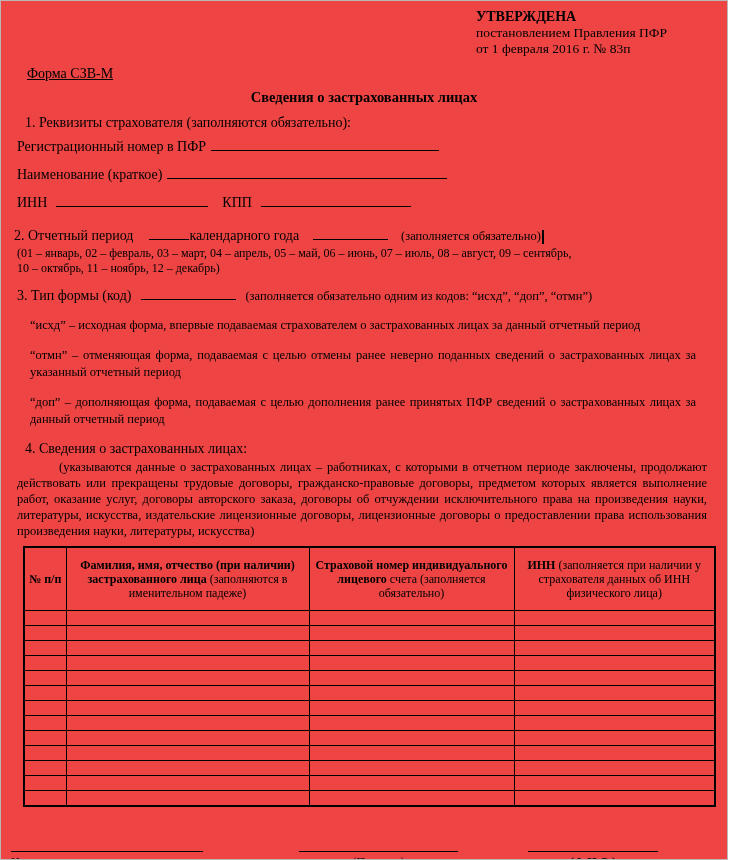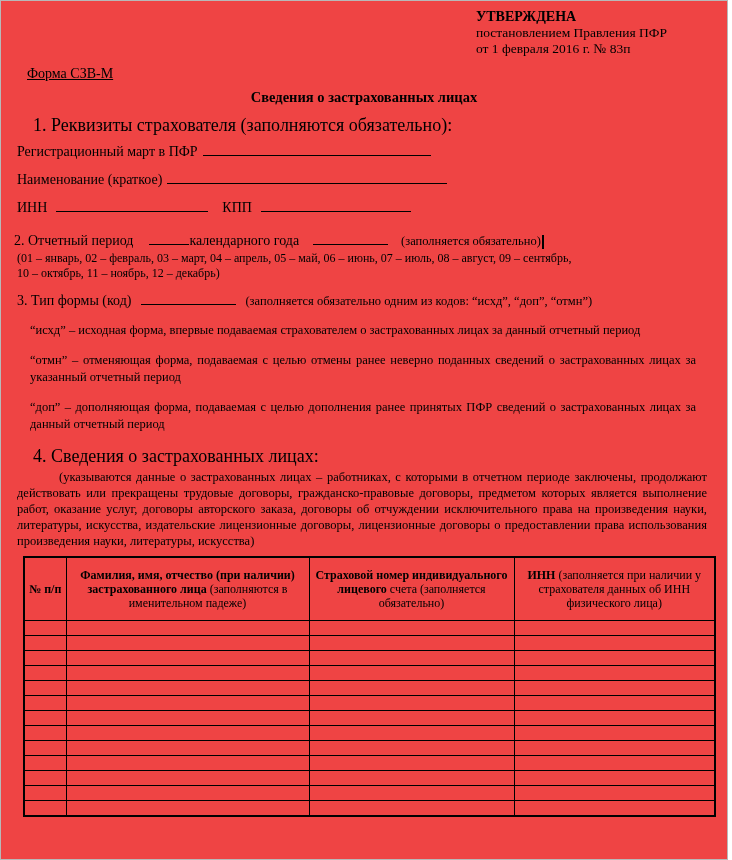--- a/index.html
+++ b/index.html
@@ -10,21 +10,21 @@
     background:#ef4444;
     border:1px solid #b8b8b8;
     font-family:"Liberation Serif","DejaVu Serif",serif;
     color:#000;
     overflow:hidden;
   }
   .approval { margin:8px 20px 0 475px; font-size:13.5px; line-height:16px; }
   .approval .b1 { font-weight:bold; font-size:14px; }
   .form-label { margin:9px 0 0 26px; font-size:14px; text-decoration:underline; }
   .doc-title { margin-top:7px; text-align:center; font-size:14.5px; font-weight:bold; }
-  .s-head { margin:9px 0 0 32px; font-size:18px; }
+  .s-head { margin:9px 0 0 24px; font-size:14px; }
   .fline { margin:5px 0 0 16px; font-size:14px; height:23px; white-space:nowrap; }
   .blank { display:inline-block; border-bottom:1px solid #000; height:15px; vertical-align:baseline; }
   .blank.reg { width:228px; margin-left:5px; }
   .blank.nm  { width:280px; margin-left:5px; }
   .blank.inn { width:152px; margin-left:9px; }
   .blank.kpp { width:150px; margin-left:9px; }
   .kpp-label { margin-left:14px; }
   .fline2 { margin:10px 0 0 13px; font-size:14px; white-space:nowrap; }
   .blank.period { width:40px; margin-left:16px; }
   .blank.year   { width:75px; margin-left:14px; margin-right:13px; }
@@ -61,21 +61,21 @@
     <div>от 1 февраля 2016 г. № 83п</div>
   </div>
 
   <div class="form-label">Форма СЗВ-М</div>
 
   <div class="doc-title">Сведения о застрахованных лицах</div>
 
   <div class="s-head">1. Реквизиты страхователя (заполняются обязательно):</div>
 
   <div class="fline">
-    <span>Регистрационный март в ПФР</span><span class="blank reg"></span>
+    <span>Регистрационный номер в ПФР</span><span class="blank reg"></span>
   </div>
   <div class="fline">
     <span>Наименование (краткое)</span><span class="blank nm"></span>
   </div>
   <div class="fline">
     <span>ИНН</span><span class="blank inn"></span><span class="kpp-label">КПП</span><span class="blank kpp"></span>
   </div>
 
   <div class="fline2">
     <span>2. Отчетный период</span><span class="blank period"></span><span>календарного года</span><span class="blank year"></span><span class="inline-note">(заполняется обязательно)</span><span class="caret"></span>

